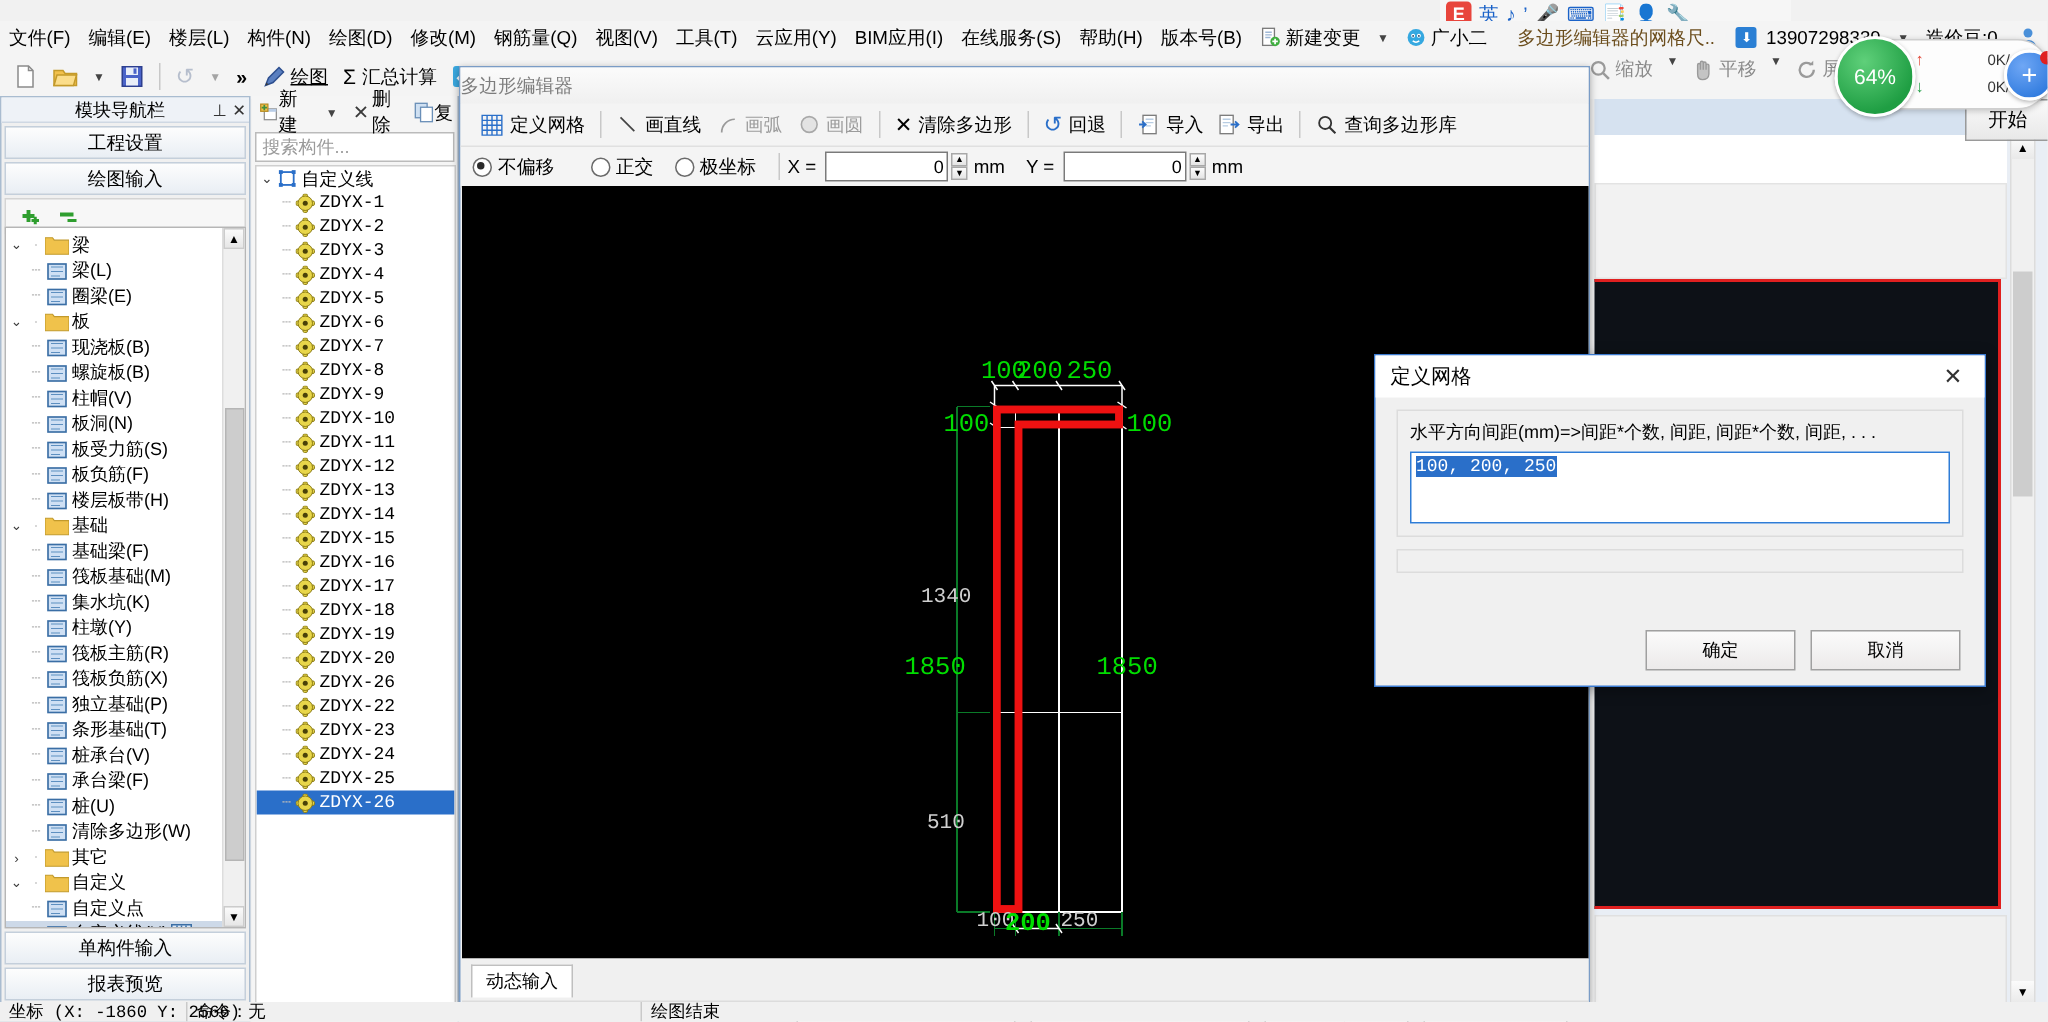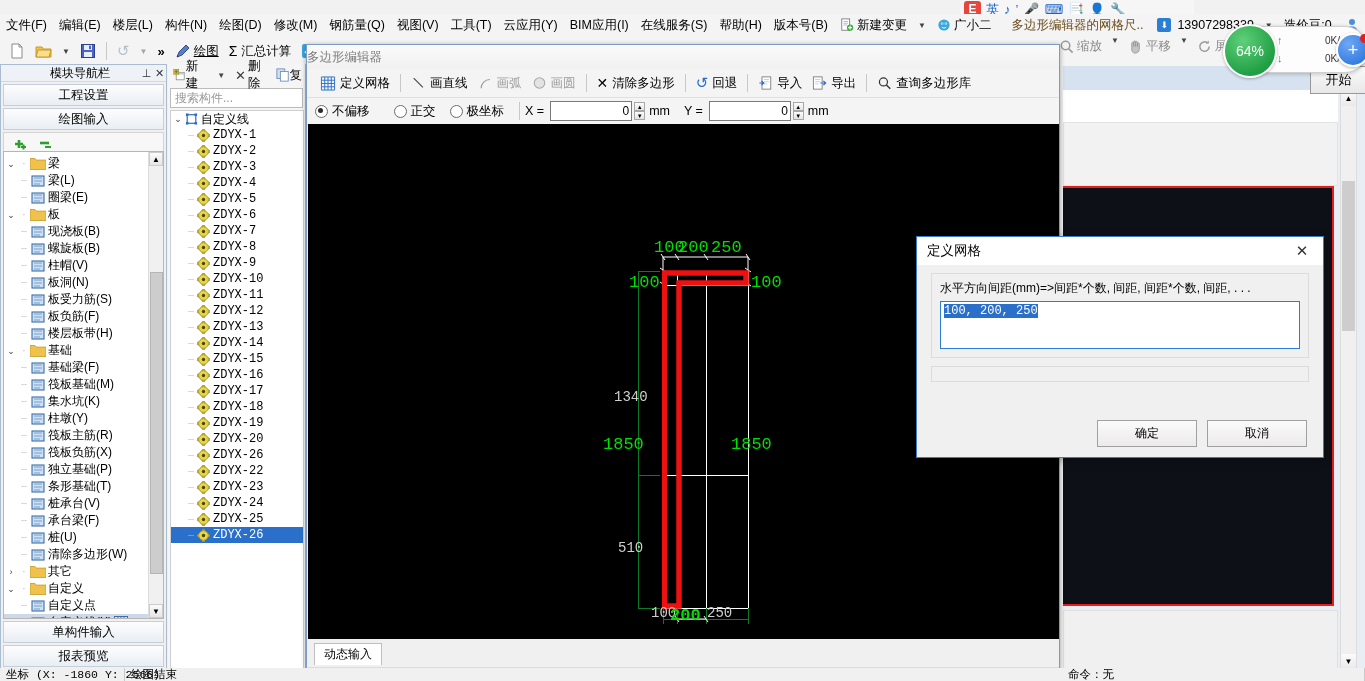--- a/index.html
+++ b/index.html
@@ -1238,15 +1238,15 @@
     <div class="l">
       <span class="dn">↓</span>
       <span class="v">0K/s</span>
     </div>
   </div>
   <div id="plusorb">+</div>
 </div>
 
 <div id="statusbar">
   <div class="cell" style="width:112px;">坐标 (X: -1860 Y: 2566)</div>
+  <div class="cell" style="width:290px;">命令：无</div>
   <div class="cell" style="flex:1;border-right:none;">绘图结束</div>
-  <div class="cell" style="width:290px;">命令：无</div>
 </div>
 
 </body></html>

